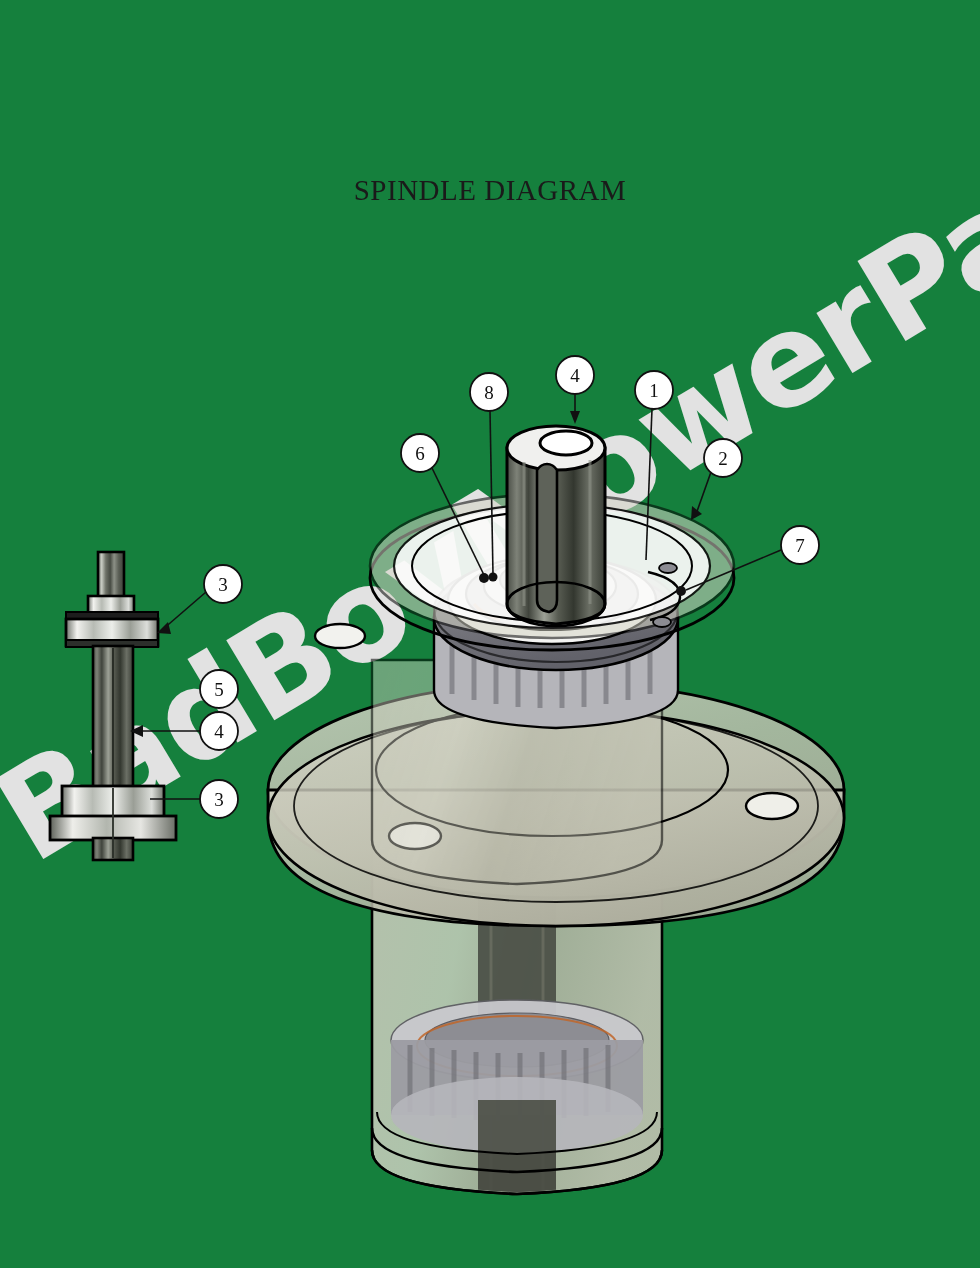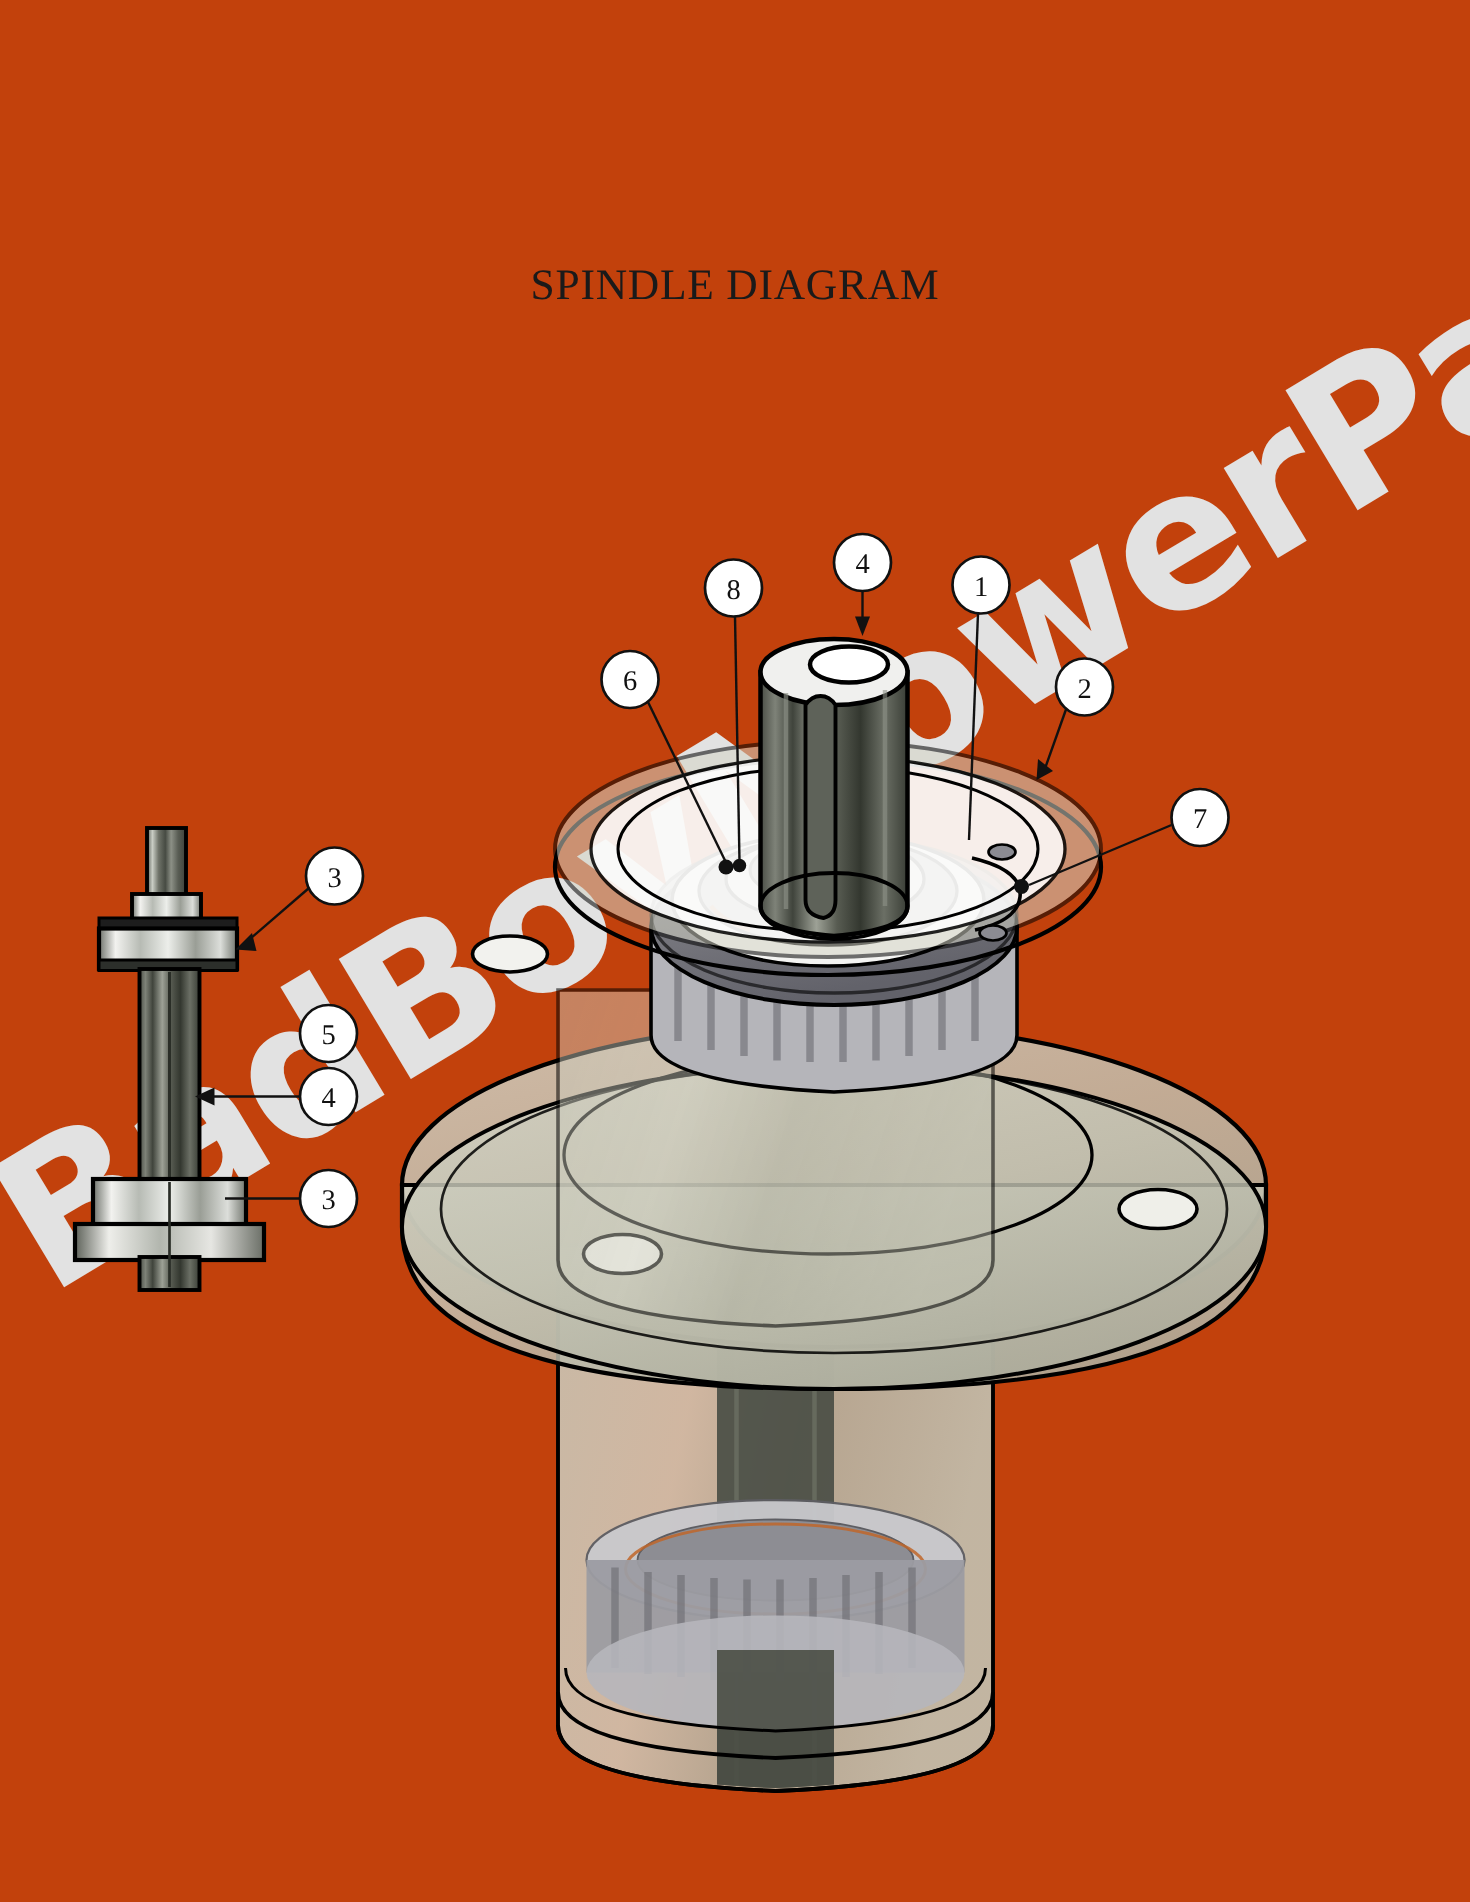--- a/index.html
+++ b/index.html
@@ -10,21 +10,21 @@
   body {
     width: 980px;
     height: 1268px;
     position: relative;
     overflow: hidden;
     font-family: "Liberation Serif", serif;
   }
   #page {
     position: absolute;
     inset: 0;
-    background: #c2410c;
+    background: #15803d;
   }
   .diagram-title {
     position: absolute;
     left: 0;
     right: 0;
     top: 174px;
     text-align: center;
     font-family: "Liberation Serif", serif;
     font-size: 29px;
     letter-spacing: 0.5px;

